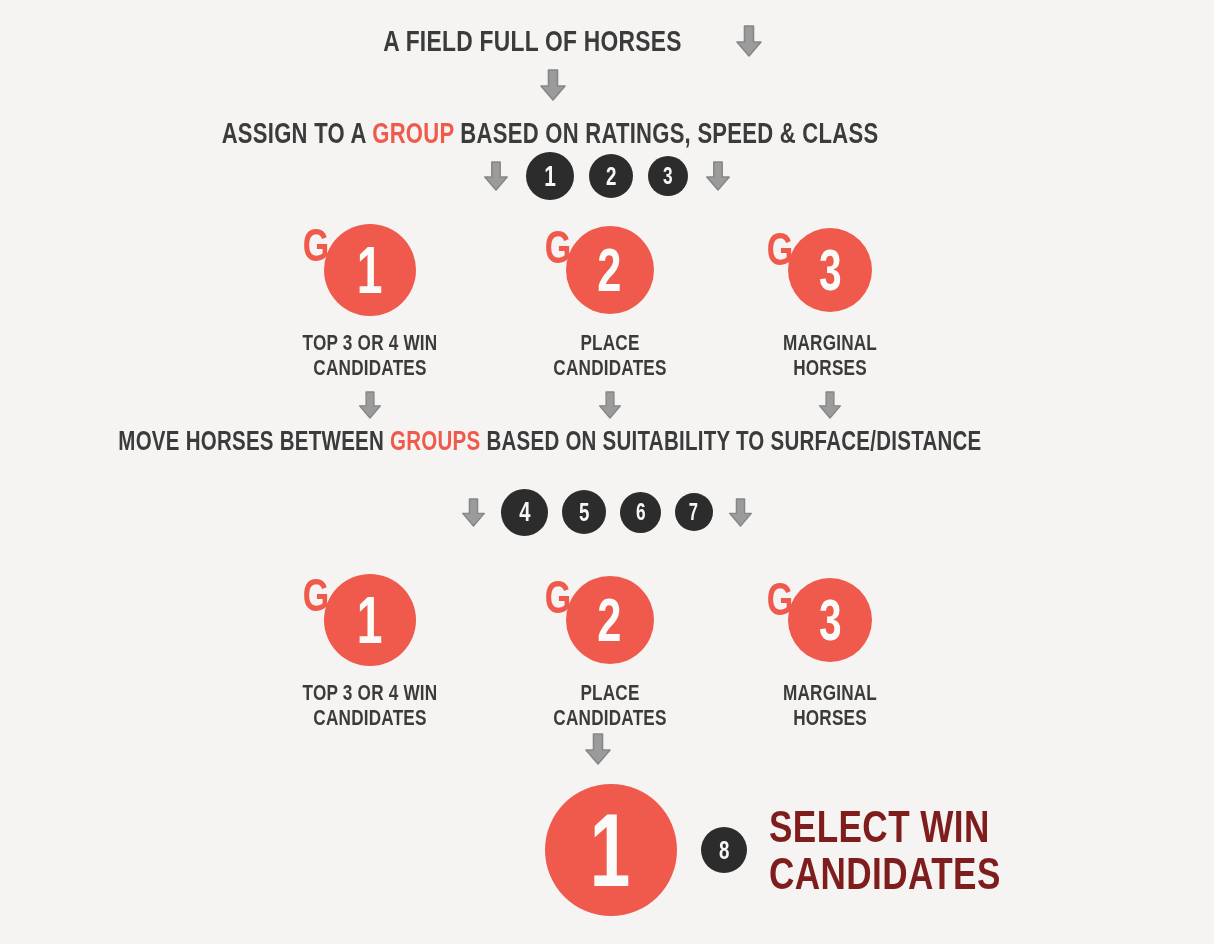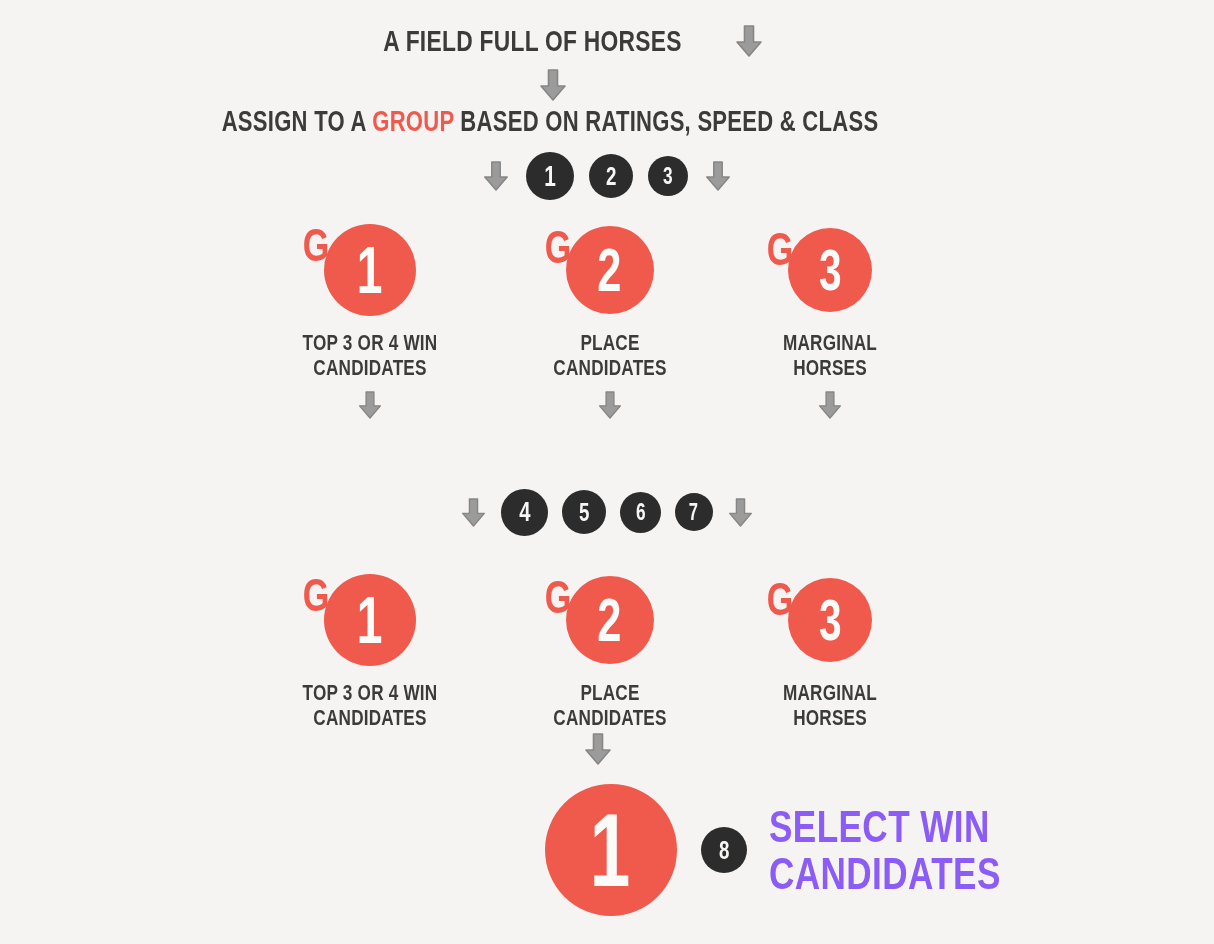--- a/index.html
+++ b/index.html
@@ -143,21 +143,21 @@
   .final-circle .cond { transform: scaleX(0.70); }
 
   .final-pill {
     width: 46px; height: 46px;
     font-size: 26px;
     margin-left: 24px;
     flex: none;
   }
   .final-text {
     margin-left: 22px;
-    color: #8b5cf6;
+    color: #7f1d1d;
     font-size: 45px;
     line-height: 1.05;
     text-align: left;
   }
   .final-text .cond { transform: scaleX(0.78); display:block; transform-origin: left center; }
 </style>
 </head>
 <body>
 
 <div class="stage">
@@ -174,21 +174,21 @@
   </div>
 
   <div class="hl-row" style="top:66px;height:38px;">
     <span class="arrow-down" style="margin-left:6px;">
       <svg width="30" height="34" viewBox="0 0 30 34">
         <path d="M10.5 2 H19.5 V18 H27 L15 32 L3 18 H10.5 Z" fill="#9b9b9b" stroke="#868686" stroke-width="1.6" stroke-linejoin="round"></path>
       </svg>
     </span>
   </div>
 
-  <div class="hl-row" style="top:102px;height:38px;">
+  <div class="hl-row" style="top:114px;height:38px;">
     <div class="hl-text" style="font-size:29px;">
       <span class="cond"><span>ASSIGN TO A </span><span class="accent">GROUP</span><span> BASED ON RATINGS, SPEED &amp; CLASS</span></span>
     </div>
   </div>
 
   <div class="pill-strip" id="strip-top" style="top:150px;height:52px;">
     <span class="arrow-down" style="margin-right:16px;">
       <svg width="28" height="32" viewBox="0 0 30 34">
         <path d="M10.5 2 H19.5 V18 H27 L15 32 L3 18 H10.5 Z" fill="#9b9b9b" stroke="#868686" stroke-width="1.6" stroke-linejoin="round"></path>
       </svg>
@@ -263,20 +263,25 @@
         <div class="g-arrow">
           <span class="arrow-down">
             <svg width="26" height="30" viewBox="0 0 30 34">
               <path d="M10.5 2 H19.5 V18 H27 L15 32 L3 18 H10.5 Z" fill="#9b9b9b" stroke="#868686" stroke-width="1.6" stroke-linejoin="round"></path>
             </svg>
           </span>
         </div>
       </div>
     </div>
 
+  <div class="hl-row" style="top:424px;height:34px;">
+    <div class="hl-text" style="font-size:27px;">
+      <span class="cond"><span>MOVE HORSES BETWEEN </span><span class="accent">GROUPS</span><span> BASED ON SUITABILITY TO SURFACE/DISTANCE</span></span>
+    </div>
+  </div>
 
   <div class="pill-strip" id="strip-mid" style="top:486px;height:52px;">
     <span class="arrow-down" style="margin-right:14px;">
       <svg width="27" height="31" viewBox="0 0 30 34">
         <path d="M10.5 2 H19.5 V18 H27 L15 32 L3 18 H10.5 Z" fill="#9b9b9b" stroke="#868686" stroke-width="1.6" stroke-linejoin="round"></path>
       </svg>
     </span>
     <div class="pill" style="width: 47px; height: 47px; font-size: 28px; margin-left: 0px;">
         <span class="cond">4</span>
       </div>

